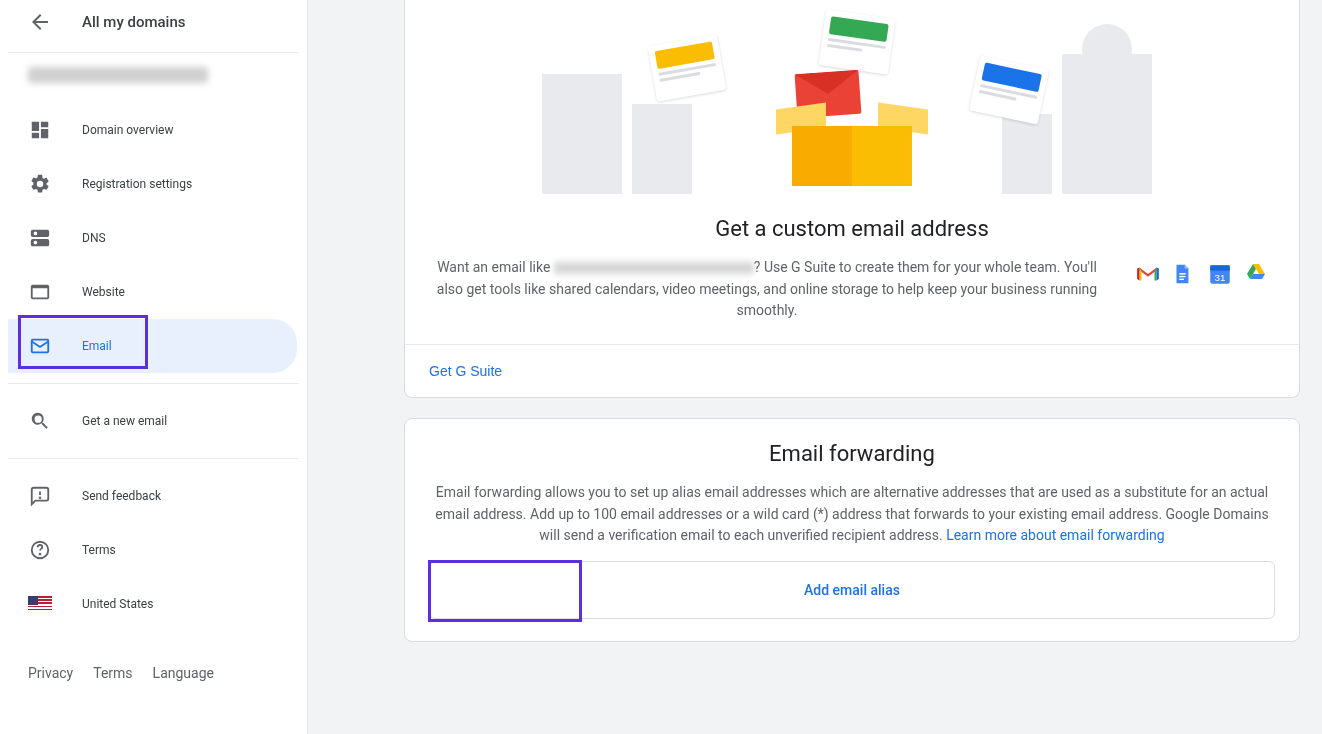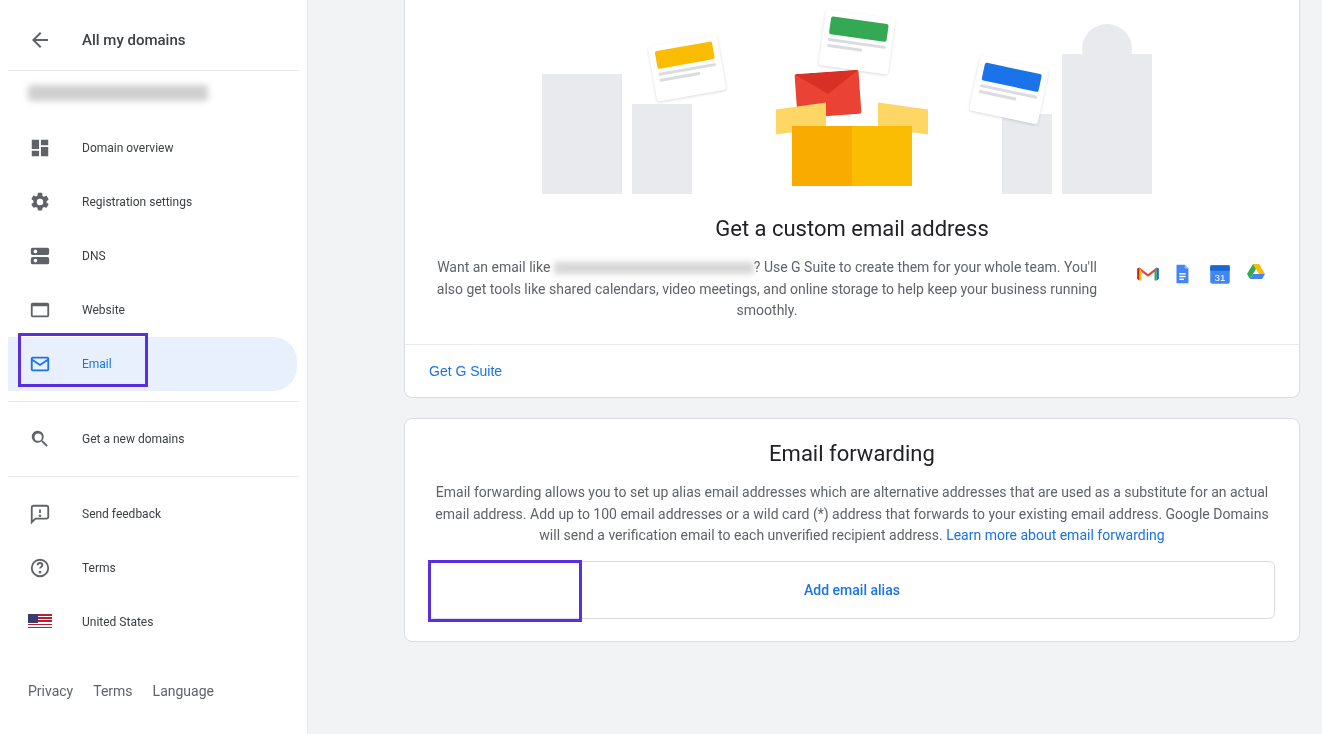--- a/index.html
+++ b/index.html
@@ -8,21 +8,20 @@
       background: #fff;
       color: #202124;
       width: 1322px;
       height: 734px;
       overflow: hidden;
       display: flex;
     }
     .sidebar {
       width: 308px;
       padding-left: 8px;
-      padding-top: 18px;
       border-right: 1px solid #e8eaed;
       flex-shrink: 0;
     }
     .back-row {
       display: flex;
       align-items: center;
       gap: 30px;
       padding: 10px 20px 18px 20px;
     }
     .back-arrow { width: 24px; height: 24px; color: #5f6368; }
@@ -234,21 +233,21 @@
   </div>
 
   <hr class="hr sep">
 
   <div class="nav-item">
     <span class="icon">
       <svg viewBox="0 0 24 24" width="22" height="22" fill="currentColor">
           <path d="M15.5 14h-.79l-.28-.27a6.5 6.5 0 10-.7.7l.27.28v.79l5 4.99L20.49 19l-4.99-5zM10 14a4 4 0 110-8 4 4 0 010 8z"></path>
         </svg>
     </span>
-    <span>Get a new domains</span>
+    <span>Get a new email</span>
   </div>
 
   <hr class="hr sep">
 
   <div class="nav-item">
     <span class="icon">
       <svg viewBox="0 0 24 24" width="22" height="22" fill="none" stroke="currentColor" stroke-width="2">
           <path d="M21 15a2 2 0 01-2 2H7l-4 4V5a2 2 0 012-2h14a2 2 0 012 2z"></path>
           <line x1="12" y1="7" x2="12" y2="11"></line>
           <circle cx="12" cy="14" r=".5" fill="currentColor"></circle>

